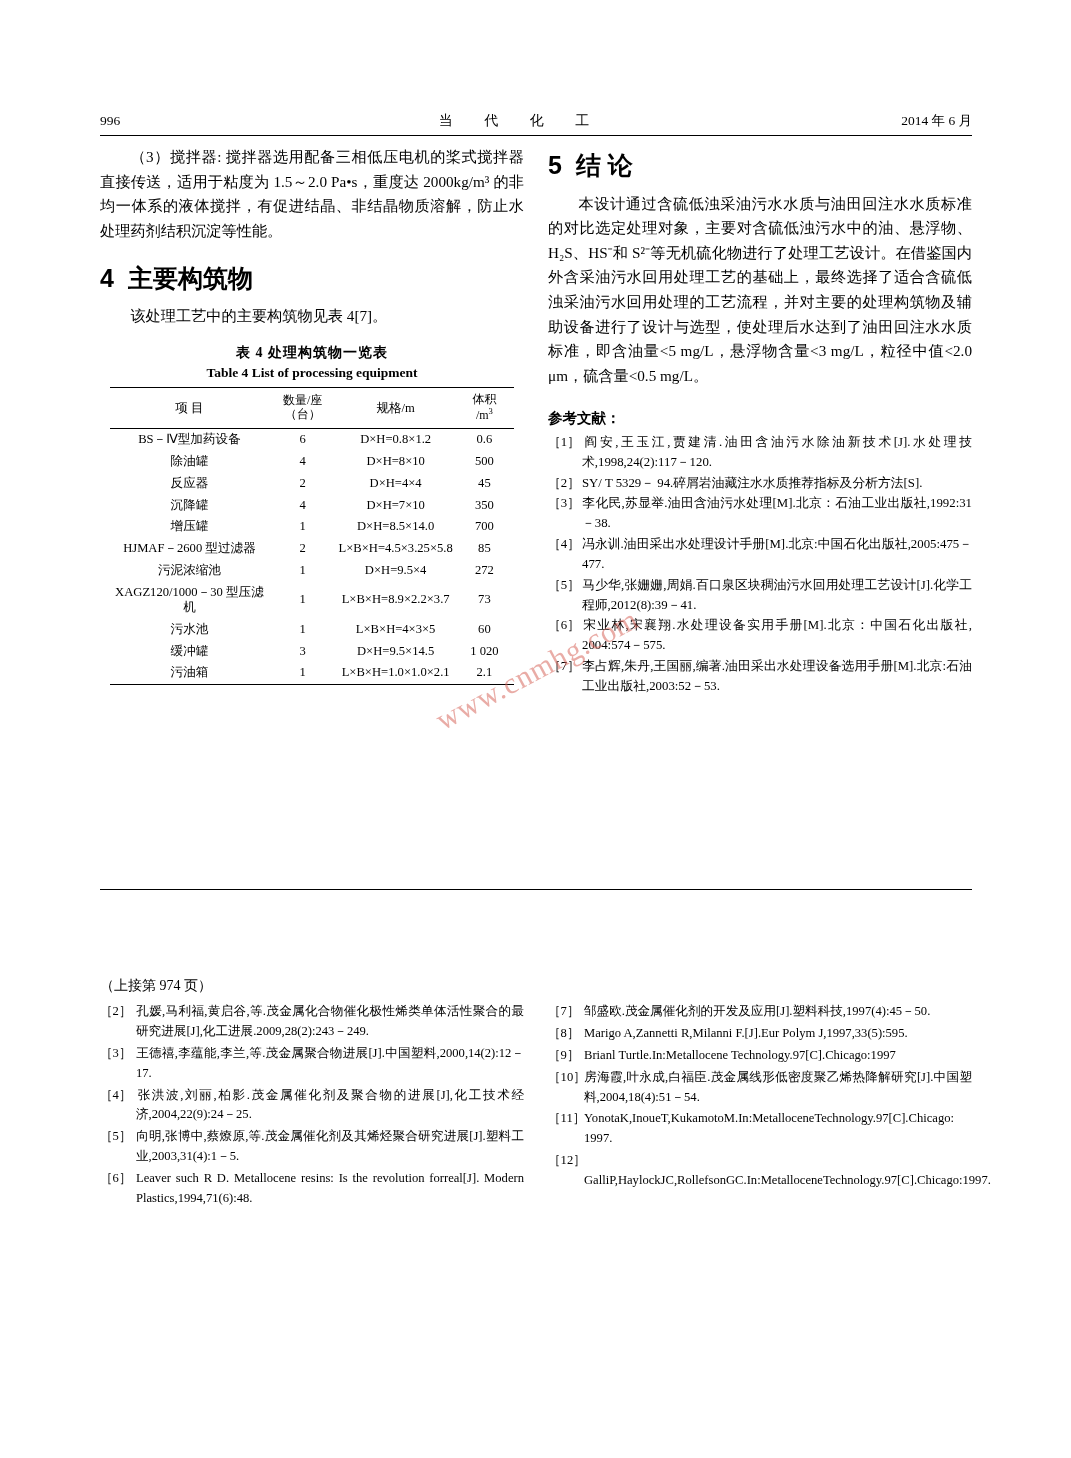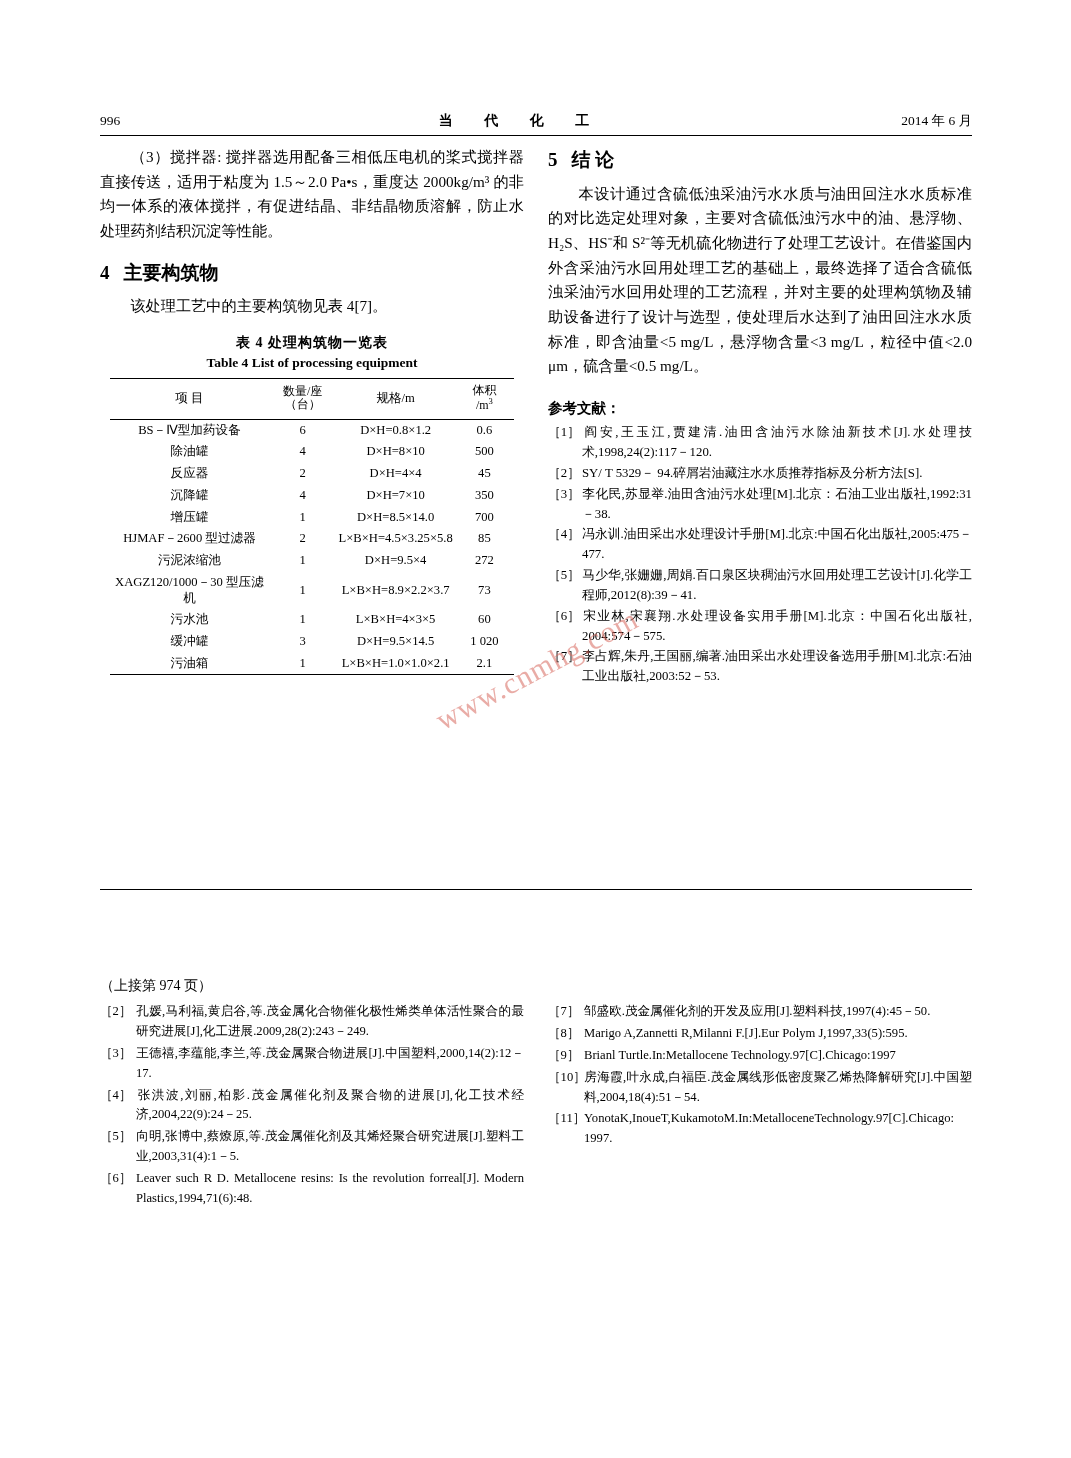--- a/index.html
+++ b/index.html
@@ -23,21 +23,20 @@
     display:flex;
     align-items:baseline;
     font-size:13.5px;
   }
   .header .pageno { width:120px; }
   .header .center {
     flex:1;
     text-align:center;
     letter-spacing:14px;
     font-size:14px;
-    font-weight:bold;
   }
   .header .date { width:150px; text-align:right; font-size:13.5px; }
   .header-rule {
     position:absolute;
     left:100px; top:118px;
     width:872px; height:0;
     border-top:1.1px solid #000;
   }
   
   .col {
@@ -48,24 +47,24 @@
     line-height:1.62;
     text-align:justify;
   }
   .col-left { left:100px; }
   .col-right { left:548px; }
 
   p { margin:0; }
   .indent { text-indent:2em; }
 
   .sec-head {
-    font-size:19px;
+    font-size:25px;
     font-weight:bold;
     margin:14px 0 6px 0;
-    font-family:Liberation Serif, serif;
+    font-family:Liberation Sans, sans-serif;
   }
   .sec-head .num { margin-right:14px; }
 
   
   .tbl-caption {
     text-align:center;
     margin-top:14px;
     font-size:14px;
     font-weight:bold;
     line-height:1.45;
@@ -301,17 +300,18 @@
         <div class="cont-item"><span class="lbl">［6］</span><span>Leaver such R D. Metallocene resins: Is the revolution forreal[J]. Modern  Plastics,1994,71(6):48.</span></div>
       </div>
   </div>
   <div class="cont-right">
     <div class="cont-list" id="cont-right">
         <div class="cont-item"><span class="lbl">［7］</span><span>邹盛欧.茂金属催化剂的开发及应用[J].塑料科技,1997(4):45－50.</span></div>
         <div class="cont-item"><span class="lbl">［8］</span><span>Marigo  A,Zannetti  R,Milanni  F.[J].Eur Polym  J,1997,33(5):595.</span></div>
         <div class="cont-item"><span class="lbl">［9］</span><span>Brianl Turtle.In:Metallocene  Technology.97[C].Chicago:1997</span></div>
         <div class="cont-item"><span class="lbl">［10］</span><span>房海霞,叶永成,白福臣.茂金属线形低密度聚乙烯热降解研究[J].中国塑料,2004,18(4):51－54.</span></div>
         <div class="cont-item"><span class="lbl">［11］</span><span>YonotaK,InoueT,KukamotoM.In:MetalloceneTechnology.97[C].Chicago: 1997.</span></div>
+        <div class="cont-item"><span class="lbl">［12］</span><span>GalliP,HaylockJC,RollefsonGC.In:MetalloceneTechnology.97[C].Chicago:1997.</span></div>
       </div>
   </div>
 
   <div class="watermark">www.cnmhg.com</div>
 </div>
 
 </body></html>

